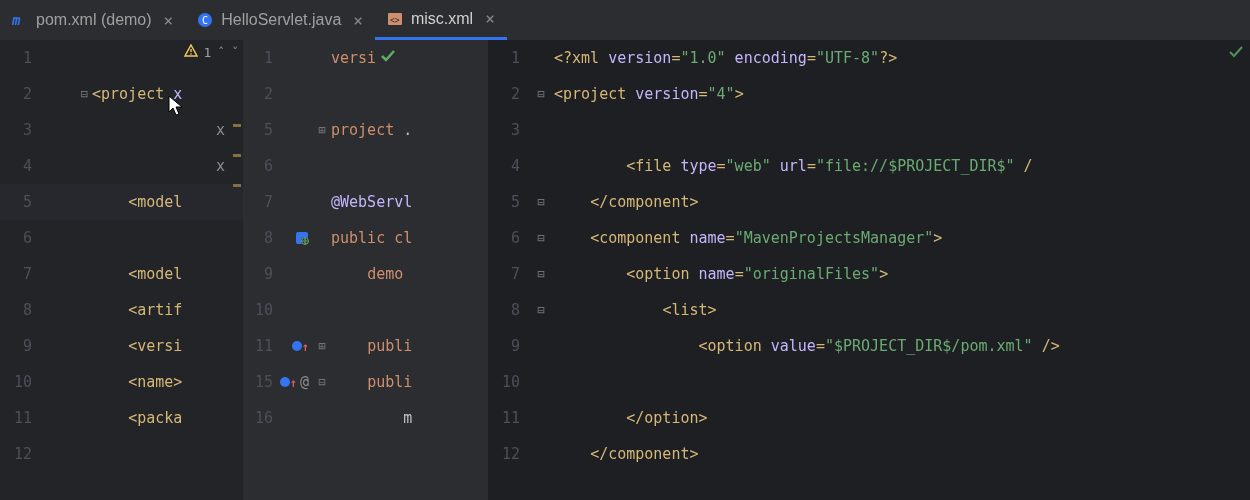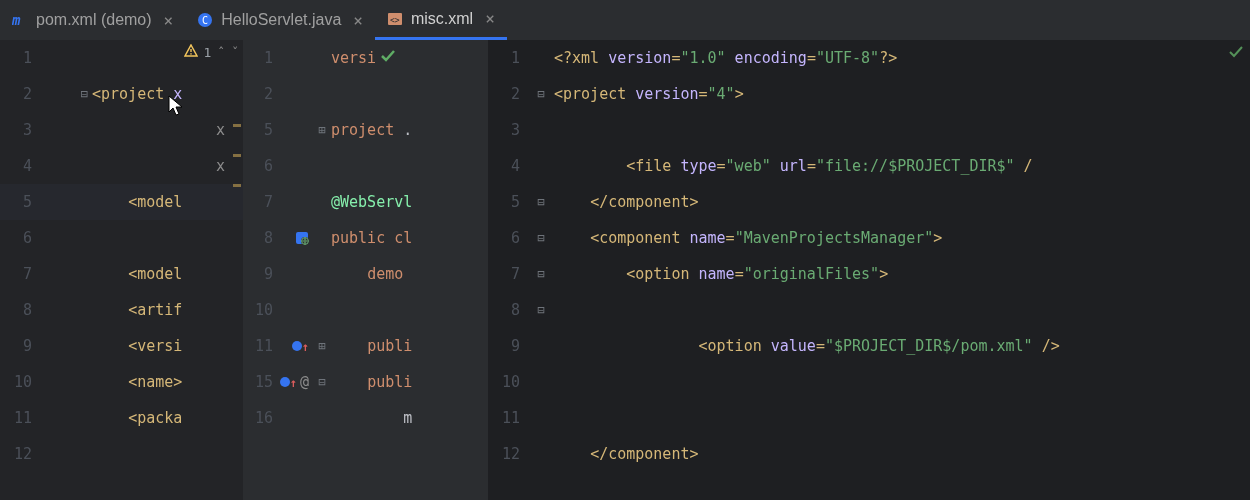--- a/index.html
+++ b/index.html
@@ -74,21 +74,21 @@
   }
   .editor-2 .gutter-extra { width: 22px; justify-content: center; }
   .editor-1 .gutter-extra { width: 28px; }
   .code { flex-shrink: 0; }
 
   
   .tag { color: #d5b778; }
   .attr { color: #c4b5fd; }
   .str { color: #6aab73; }
   .kw { color: #cf8e6d; }
-  .ann { color: #86efac; }
+  .ann { color: #c4b5fd; }
   .xpunct { color: #d5b778; }
   .plain { color: #bcbec4; }
   .pi { color: #d5b778; }
 
   .fold {
     color: #6e737a;
     font-size: 12px;
     cursor: pointer;
     user-select: none;
   }
@@ -252,21 +252,21 @@
       </span>
     </div>
     <div id="ed2-lines">
         <div class="line"><span class="lineno">1</span><span class="gutter-extra"></span><span class="code"><span class="pi">&lt;?</span><span class="tag">xml </span><span class="attr">version</span><span class="xpunct">=</span><span class="str">"1.0"</span><span class="attr"> encoding</span><span class="xpunct">=</span><span class="str">"UTF-8"</span><span class="pi">?&gt;</span></span></div>
         <div class="line"><span class="lineno">2</span><span class="gutter-extra"><span class="fold">⊟</span></span><span class="code"><span class="xpunct">&lt;</span><span class="tag">project </span><span class="attr">version</span><span class="xpunct">=</span><span class="str">"4"</span><span class="xpunct">&gt;</span></span></div>
         <div class="line"><span class="lineno">3</span><span class="gutter-extra"></span></div>
         <div class="line"><span class="lineno">4</span><span class="gutter-extra"></span><span class="code">&nbsp;&nbsp;&nbsp;&nbsp;&nbsp;&nbsp;&nbsp;&nbsp;<span class="xpunct">&lt;</span><span class="tag">file </span><span class="attr">type</span><span class="xpunct">=</span><span class="str">"web"</span><span class="attr"> url</span><span class="xpunct">=</span><span class="str">"file://$PROJECT_DIR$"</span><span class="xpunct"> /</span></span></div>
         <div class="line"><span class="lineno">5</span><span class="gutter-extra"><span class="fold">⊟</span></span><span class="code">&nbsp;&nbsp;&nbsp;&nbsp;<span class="xpunct">&lt;/</span><span class="tag">component</span><span class="xpunct">&gt;</span></span></div>
         <div class="line"><span class="lineno">6</span><span class="gutter-extra"><span class="fold">⊟</span></span><span class="code">&nbsp;&nbsp;&nbsp;&nbsp;<span class="xpunct">&lt;</span><span class="tag">component </span><span class="attr">name</span><span class="xpunct">=</span><span class="str">"MavenProjectsManager"</span><span class="xpunct">&gt;</span></span></div>
         <div class="line"><span class="lineno">7</span><span class="gutter-extra"><span class="fold">⊟</span></span><span class="code">&nbsp;&nbsp;&nbsp;&nbsp;&nbsp;&nbsp;&nbsp;&nbsp;<span class="xpunct">&lt;</span><span class="tag">option </span><span class="attr">name</span><span class="xpunct">=</span><span class="str">"originalFiles"</span><span class="xpunct">&gt;</span></span></div>
-        <div class="line"><span class="lineno">8</span><span class="gutter-extra"><span class="fold">⊟</span></span></div>
+        <div class="line"><span class="lineno">8</span><span class="gutter-extra"><span class="fold">⊟</span></span><span class="code">&nbsp;&nbsp;&nbsp;&nbsp;&nbsp;&nbsp;&nbsp;&nbsp;&nbsp;&nbsp;&nbsp;&nbsp;<span class="xpunct">&lt;</span><span class="tag">list</span><span class="xpunct">&gt;</span></span></div>
         <div class="line"><span class="lineno">9</span><span class="gutter-extra"></span><span class="code">&nbsp;&nbsp;&nbsp;&nbsp;&nbsp;&nbsp;&nbsp;&nbsp;&nbsp;&nbsp;&nbsp;&nbsp;&nbsp;&nbsp;&nbsp;&nbsp;<span class="xpunct">&lt;</span><span class="tag">option </span><span class="attr">value</span><span class="xpunct">=</span><span class="str">"$PROJECT_DIR$/pom.xml"</span><span class="xpunct"> /&gt;</span></span></div>
         <div class="line"><span class="lineno">10</span><span class="gutter-extra"></span></div>
-        <div class="line"><span class="lineno">11</span><span class="gutter-extra"></span></div>
+        <div class="line"><span class="lineno">11</span><span class="gutter-extra"></span><span class="code">&nbsp;&nbsp;&nbsp;&nbsp;&nbsp;&nbsp;&nbsp;&nbsp;<span class="xpunct">&lt;/</span><span class="tag">option</span><span class="xpunct">&gt;</span></span></div>
         <div class="line"><span class="lineno">12</span><span class="gutter-extra"></span><span class="code">&nbsp;&nbsp;&nbsp;&nbsp;<span class="xpunct">&lt;/</span><span class="tag">component</span><span class="xpunct">&gt;</span></span></div>
       </div>
   </div>
 
 </div>
 
 </body></html>

